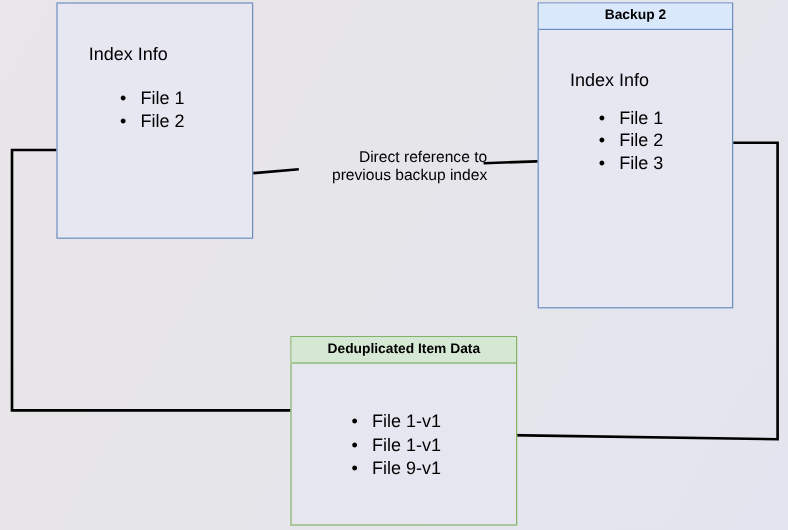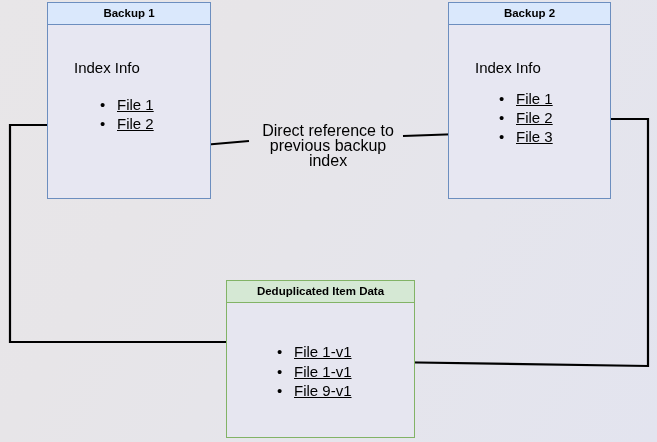--- a/index.html
+++ b/index.html
@@ -69,21 +69,20 @@
     left: 26px;
     top: 34px;
     font-size: 15px;
     color: #000;
   }
   .bullet-list {
     position: absolute;
     margin: 0;
     padding: 0;
     list-style: none;
-    text-decoration: underline;
   }
   .bullet-list li {
     position: relative;
     font-size: 15px;
     color: #000;
     padding-left: 17px;
     line-height: 19px;
     white-space: nowrap;
   }
   .bullet-list li::before {
@@ -92,22 +91,22 @@
     left: 0;
     top: 0;
     font-size: 15px;
   }
   #b1-list { left: 52px; top: 70px; }
   #b2-list { left: 50px; top: 64px; }
   #dedup-list { left: 50px; top: 39px; }
   #dedup-list li { line-height: 19.5px; }
   .edge-label {
     position: absolute;
-    text-align: center;
-    font-size: 16px;
+    text-align: right;
+    font-size: 13px;
     line-height: 15px;
     color: #000;
     white-space: pre-line;
   }
 </style>
 </head>
 <body>
 
 <div id="canvas">
 
@@ -120,43 +119,42 @@
 
     <path d="M96,125 L10,125 L10,342 L272,342" fill="none" stroke="#000000" stroke-width="2.2" marker-end="url(#arrowhead)"></path>
 
     <path d="M488,133 L403,136" fill="none" stroke="#000000" stroke-width="2.2"></path>
     <path d="M249,141 L168,148" fill="none" stroke="#000000" stroke-width="2.2" marker-end="url(#arrowhead)"></path>
 
     <path d="M570,119 L648,119 L648,366 L384,362" fill="none" stroke="#000000" stroke-width="2.2" marker-end="url(#arrowhead)"></path>
   </svg>
 
   <div class="node node-blue" style="left:47px; top:2px; width:164px; height:197px;">
-    <div class="node-header header-blue">Backup 1</div>
     <div class="node-body">
       <div class="section-title">Index Info</div>
       <ul class="bullet-list" id="b1-list">
         <li>File 1</li>
         <li>File 2</li>
       </ul>
     </div>
   </div>
 
-  <div class="node node-blue" style="left:448px; top:2px; width:163px; height:197px;">
+  <div class="node node-blue" style="left:448px; top:2px; width:163px; height:255px;">
     <div class="node-header header-blue">Backup 2</div>
     <div class="node-body">
       <div class="section-title">Index Info</div>
       <ul class="bullet-list" id="b2-list">
         <li>File 1</li>
         <li>File 2</li>
         <li>File 3</li>
       </ul>
     </div>
   </div>
 
-  <div class="node node-green" style="left:226px; top:280px; width:189px; height:158px;">
+  <div class="node node-green" style="left:242px; top:280px; width:189px; height:158px;">
     <div class="node-header header-green">Deduplicated Item Data</div>
     <div class="node-body">
       <ul class="bullet-list" id="dedup-list">
         <li>File 1-v1</li>
         <li>File 1-v1</li>
         <li>File 9-v1</li>
       </ul>
     </div>
   </div>
 

